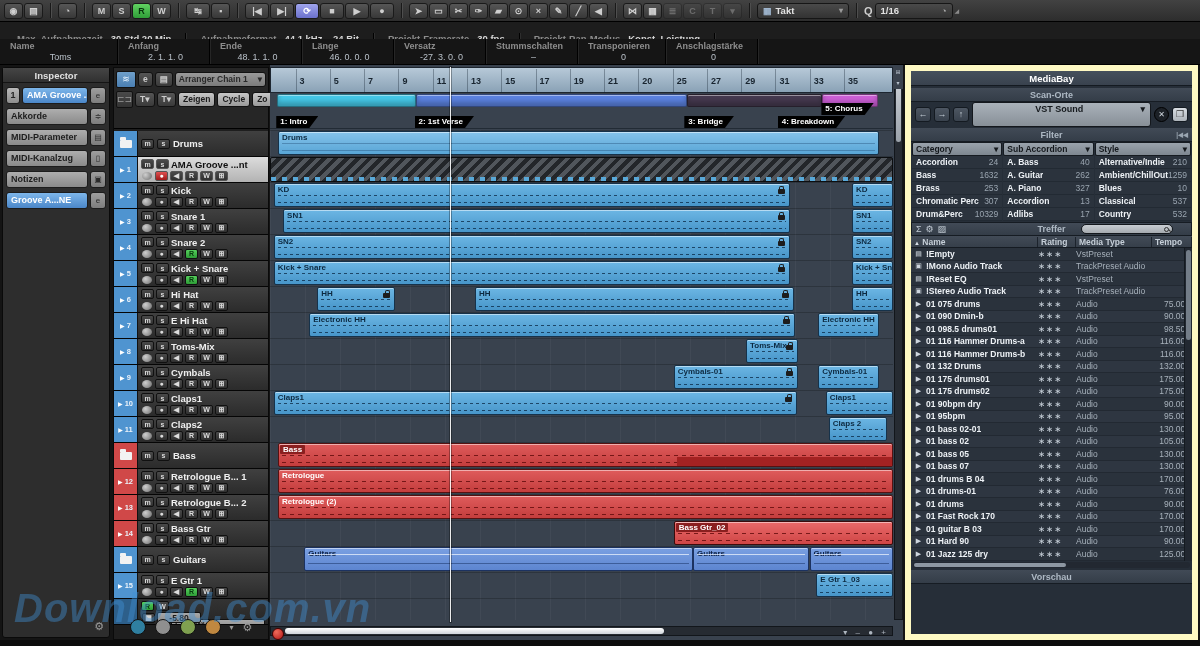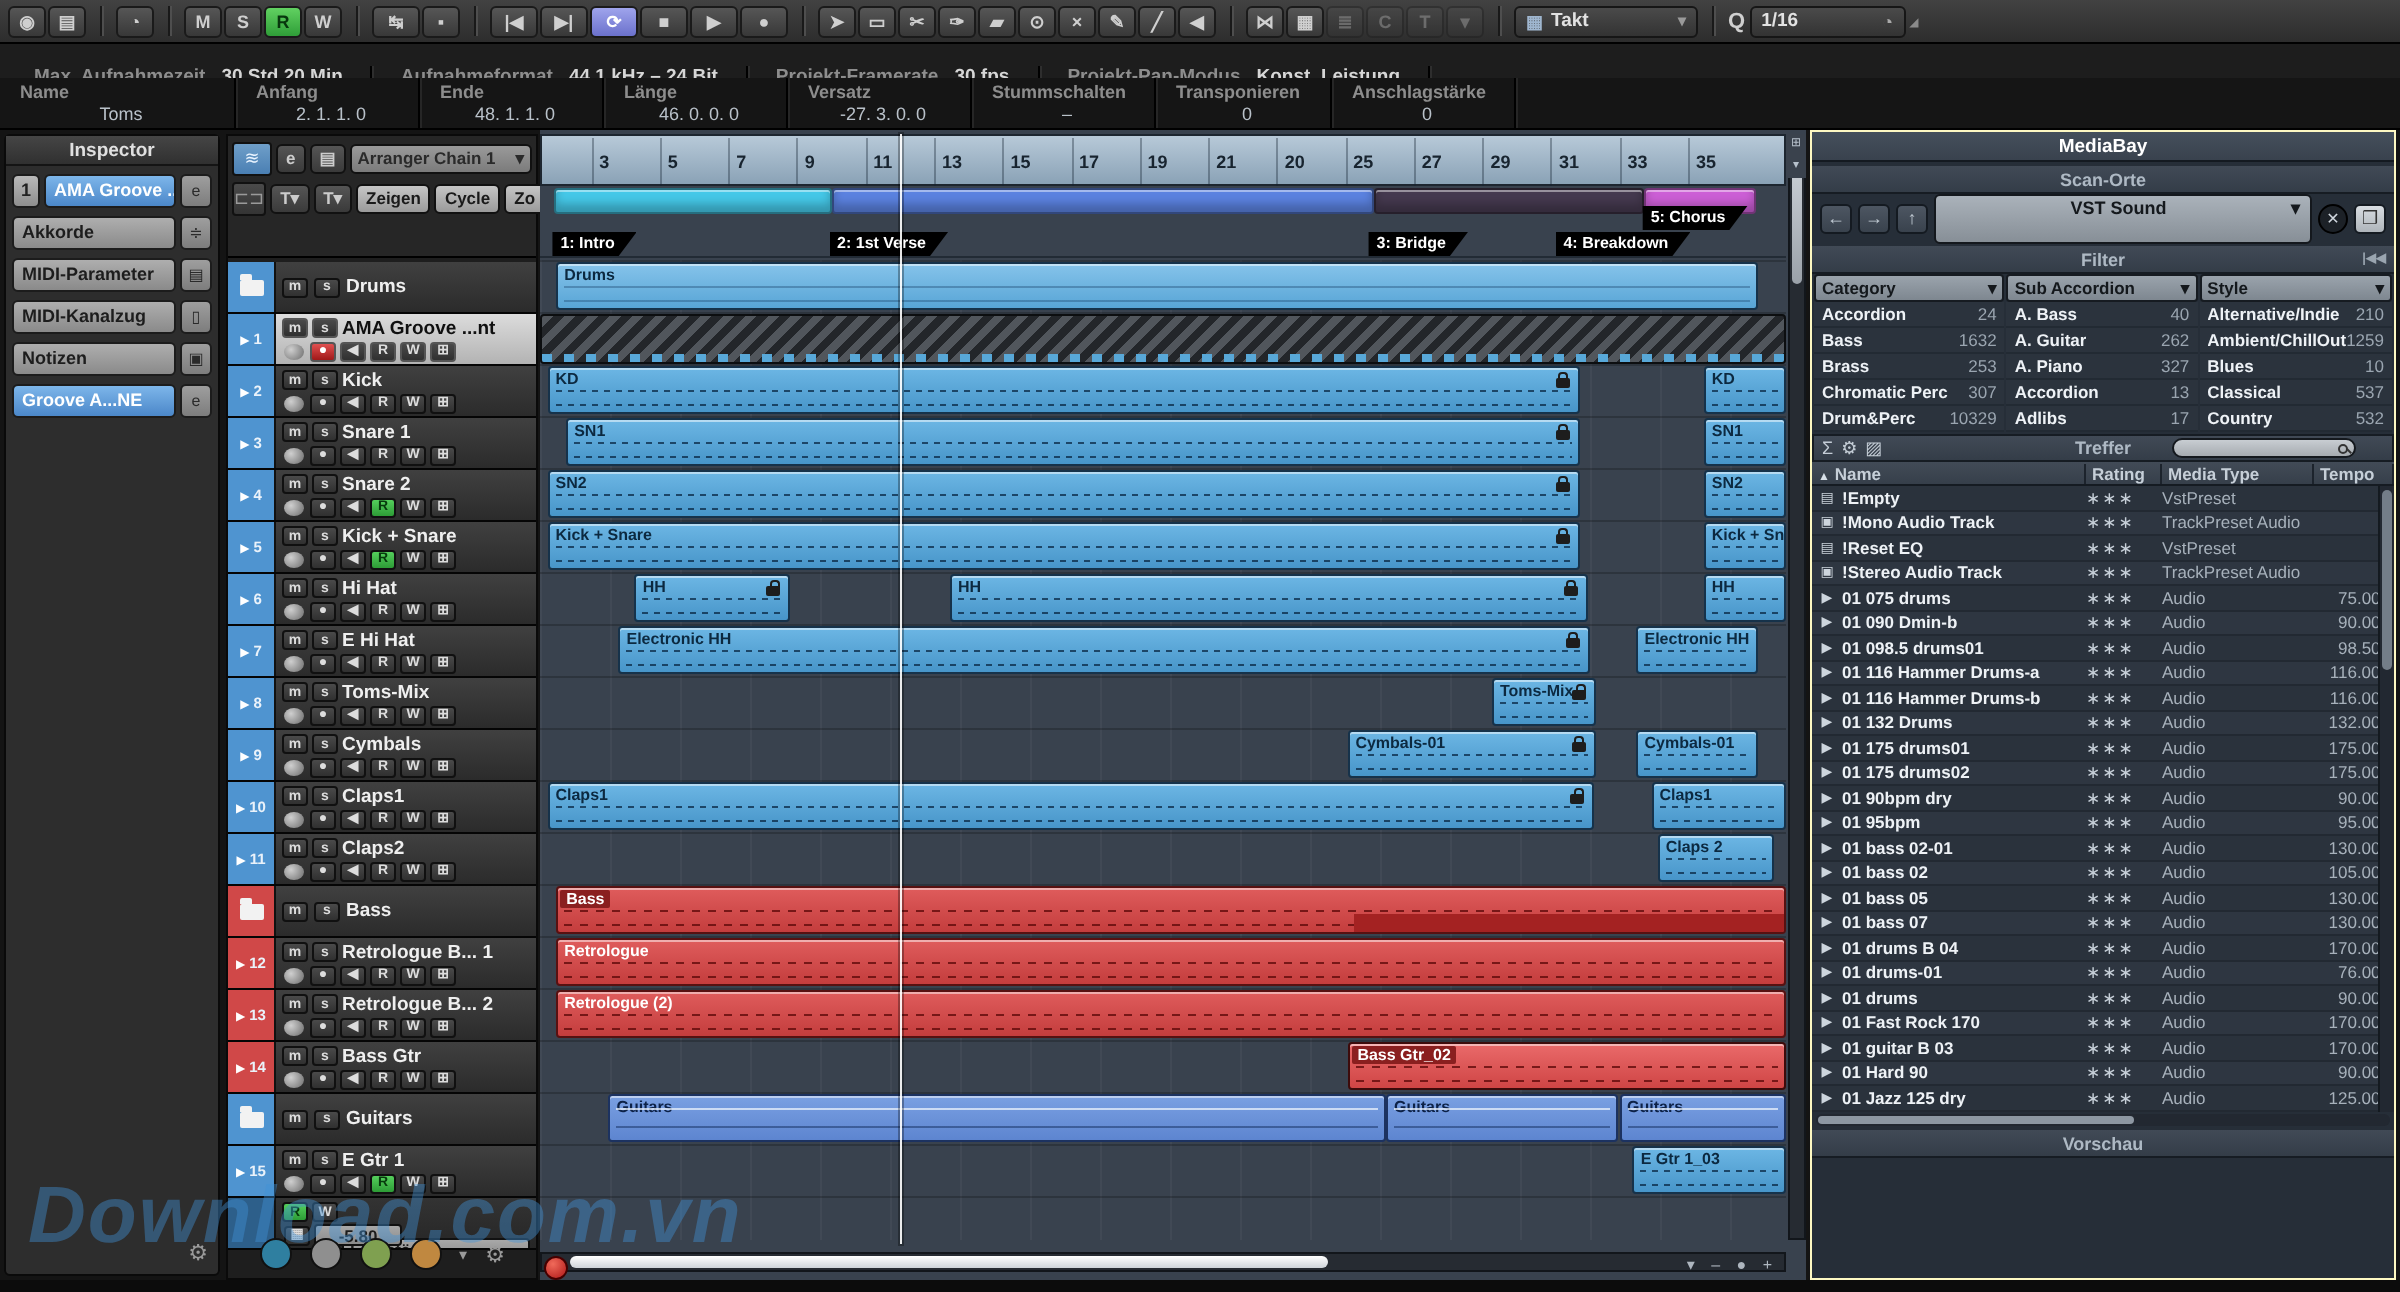--- a/index.html
+++ b/index.html
@@ -138,21 +138,21 @@
   .lock::before { content:""; position:absolute; left:1.5px; top:-3px; width:3px; height:3px; border:1px solid #1d1d1d; border-bottom:none; border-radius:2px 2px 0 0; }
   #playhead { position:absolute; top:2px; bottom:18px; width:1px; background:rgba(255,255,255,.9); box-shadow:0 0 0 1px rgba(0,0,0,.3); }
   #pj-vscroll { position:absolute; right:0; top:2px; bottom:20px; width:9px; background:#262b32; border:1px solid #12161b; }
   #pj-vscroll .thumb { position:absolute; top:8px; left:1px; right:1px; height:66px; background:linear-gradient(#cfd4da,#9aa1a9); border-radius:3px; }
   #pj-hscroll { position:absolute; left:0; right:10px; bottom:4px; height:10px; background:#262b32; border:1px solid #12161b; }
   #pj-hscroll .thumb { position:absolute; left:14px; top:1px; height:6px; width:61%; background:linear-gradient(#fff,#cfd4da); border-radius:3px; }
   #pj-zoomctl { position:absolute; right:14px; bottom:3px; color:#aeb6bf; font-size:8px; letter-spacing:3px; }
   #corner-btns { position:absolute; right:0; top:2px; width:10px; height:22px; background:#3a424d; color:#b7c1cc; font-size:6px; text-align:center; line-height:11px; }
 
   
-  #mediabay { position:absolute; left:905px; top:65px; width:293px; height:575px; background:#262e38; border:1px solid #fef9c3; }
+  #mediabay { position:absolute; left:905px; top:65px; width:293px; height:575px; background:#262e38; border:6px solid #fef9c3; }
   .mb-title { height:15px; background:linear-gradient(#45505c,#39424e); border-bottom:1px solid #141a21;
     color:#fff; font-size:9.5px; font-weight:bold; text-align:center; line-height:15px; }
   .mb-sect { height:14px; background:linear-gradient(#414a56,#343d48); border-bottom:1px solid #161c23;
     color:#aeb9c4; font-size:9px; font-weight:bold; text-align:center; line-height:14px; position:relative; margin-top:2px; }
   .mb-sect .collapse { position:absolute; right:4px; top:0; font-size:6.5px; color:#9aa5b0; }
   #mb-nav { height:24px; display:flex; align-items:center; gap:3px; padding:0 4px; }
   .navbtn { width:16px; height:15px; background:linear-gradient(#4d5662,#39424d); border:1px solid #141a21; border-radius:3px;
     color:#c4cdd6; font-size:9px; text-align:center; line-height:13px; }
   #mb-loc { flex:1; height:25px; background:linear-gradient(#aab2ba,#878f97); border:1px solid #14181d; border-radius:3px;
     color:#15191d; font-size:9px; font-weight:bold; display:flex; justify-content:space-between; padding:0 5px; line-height:13px; }

